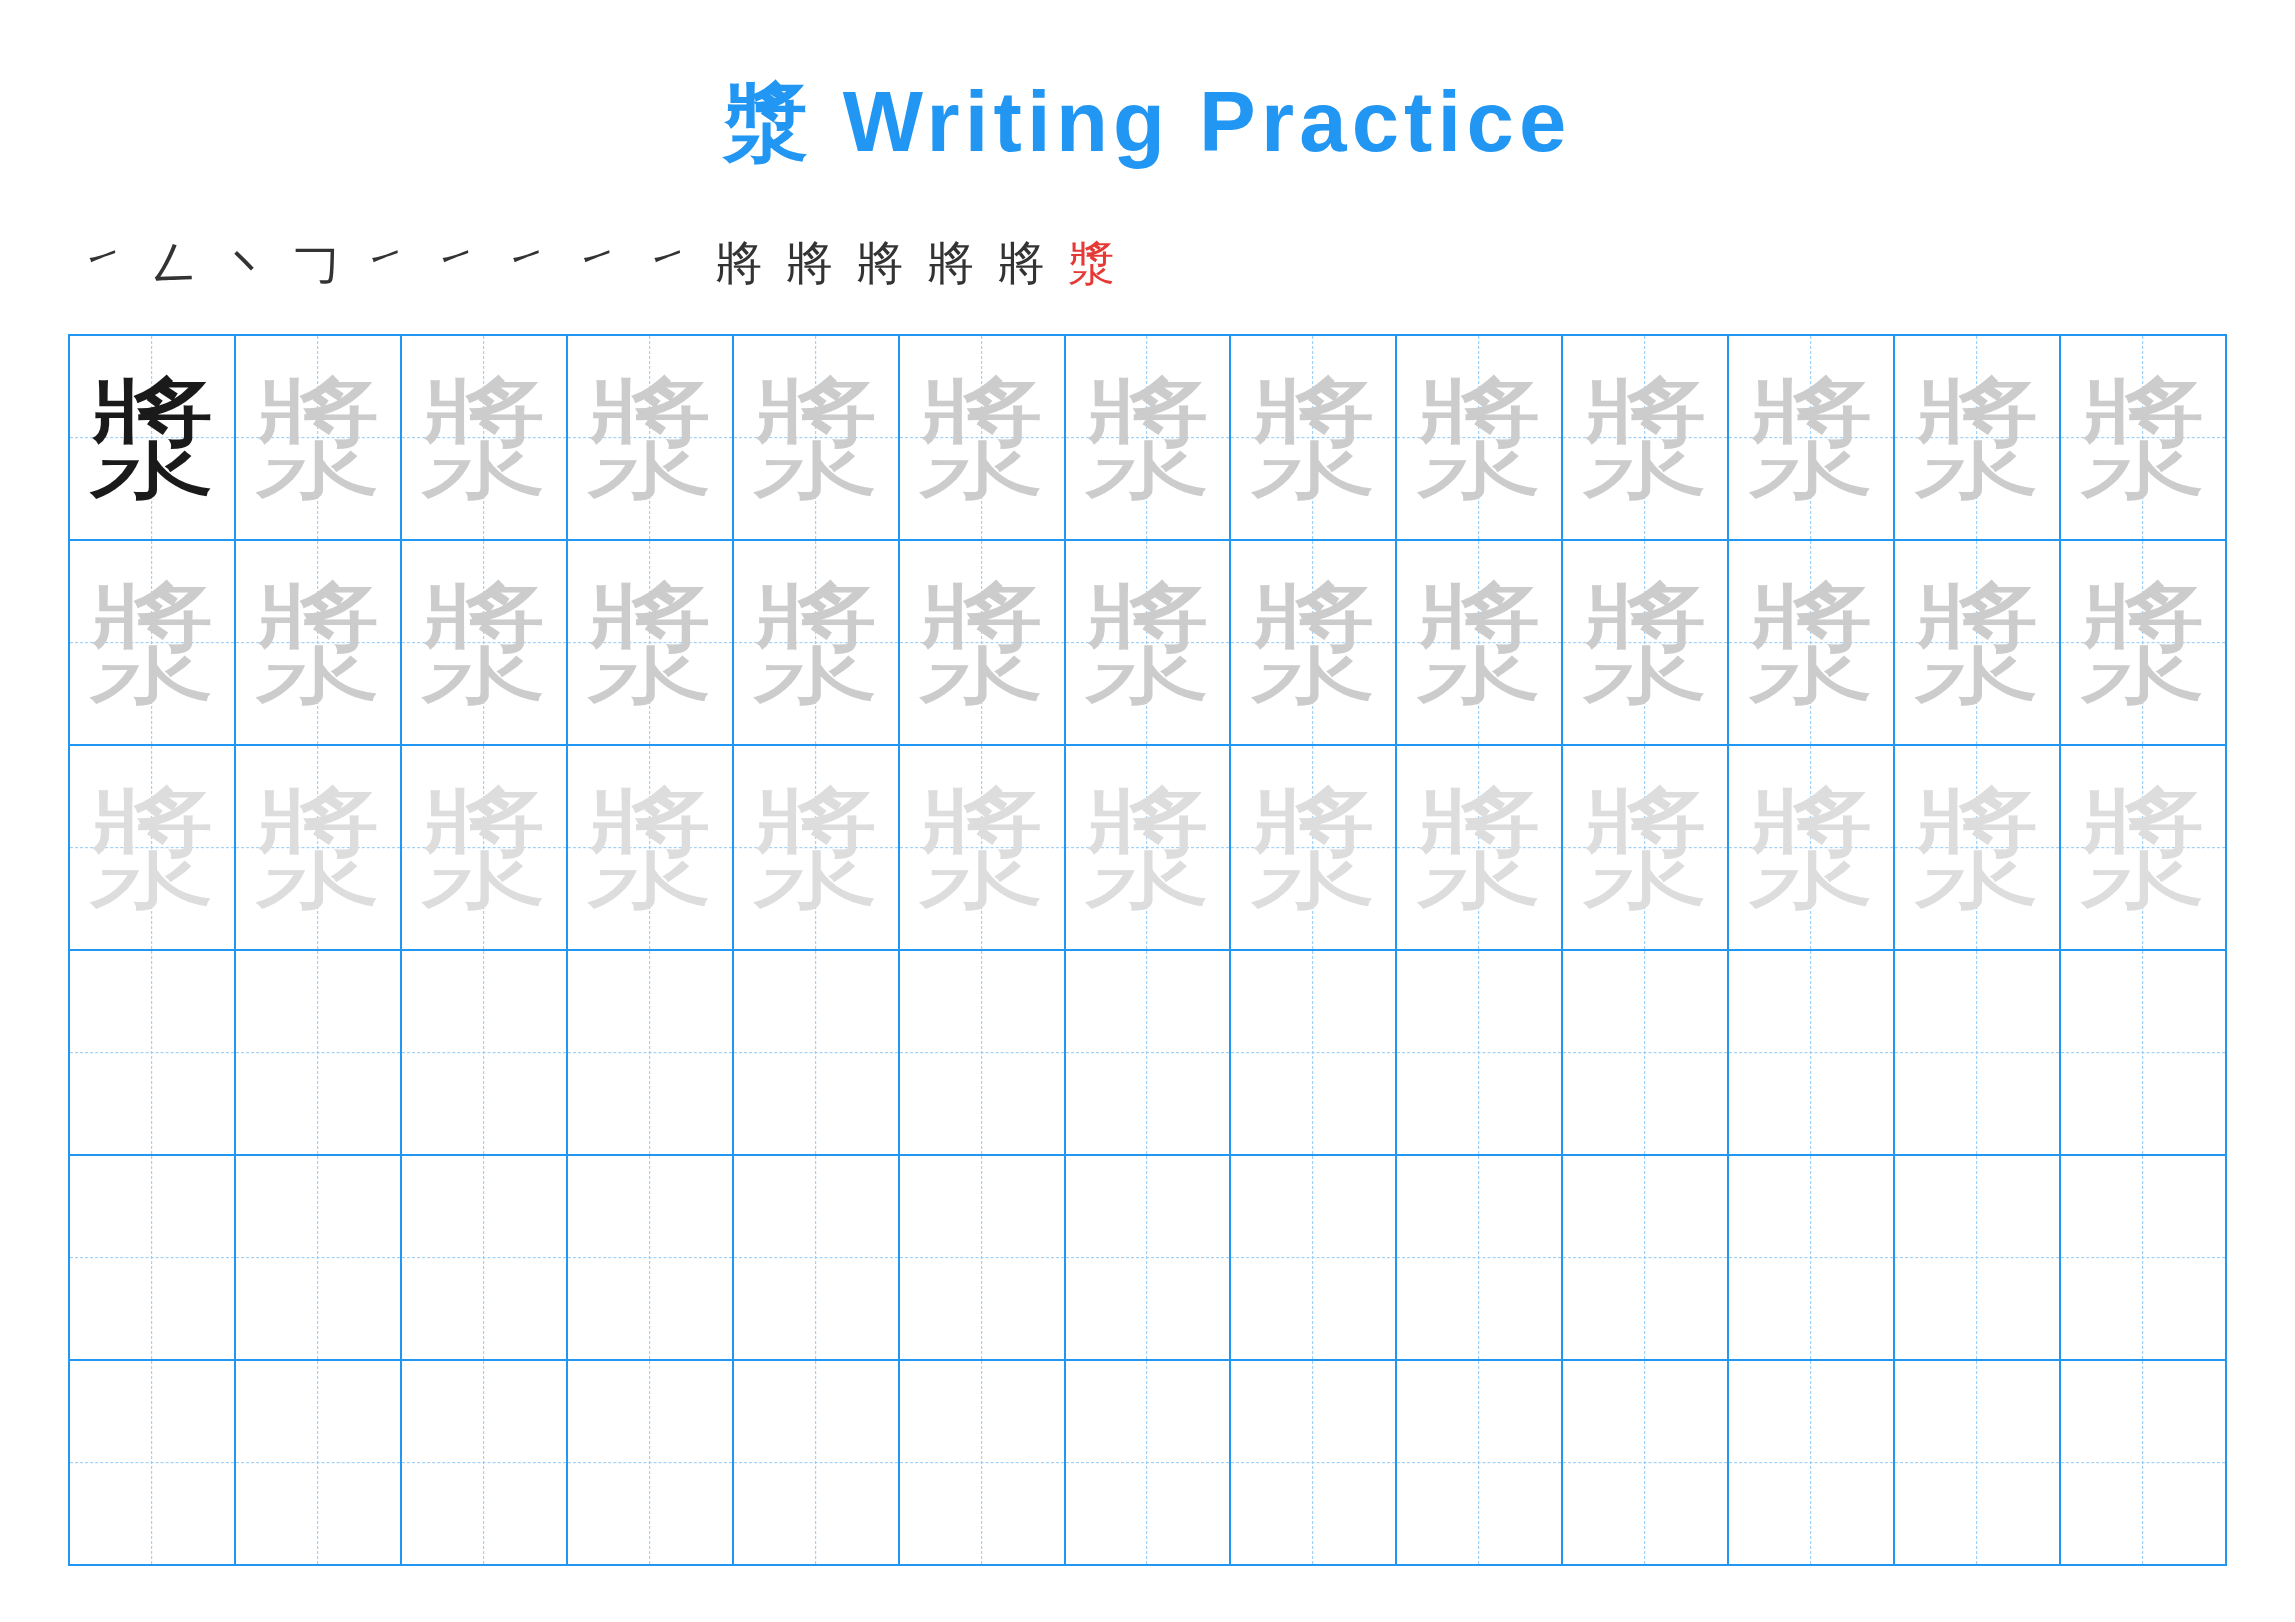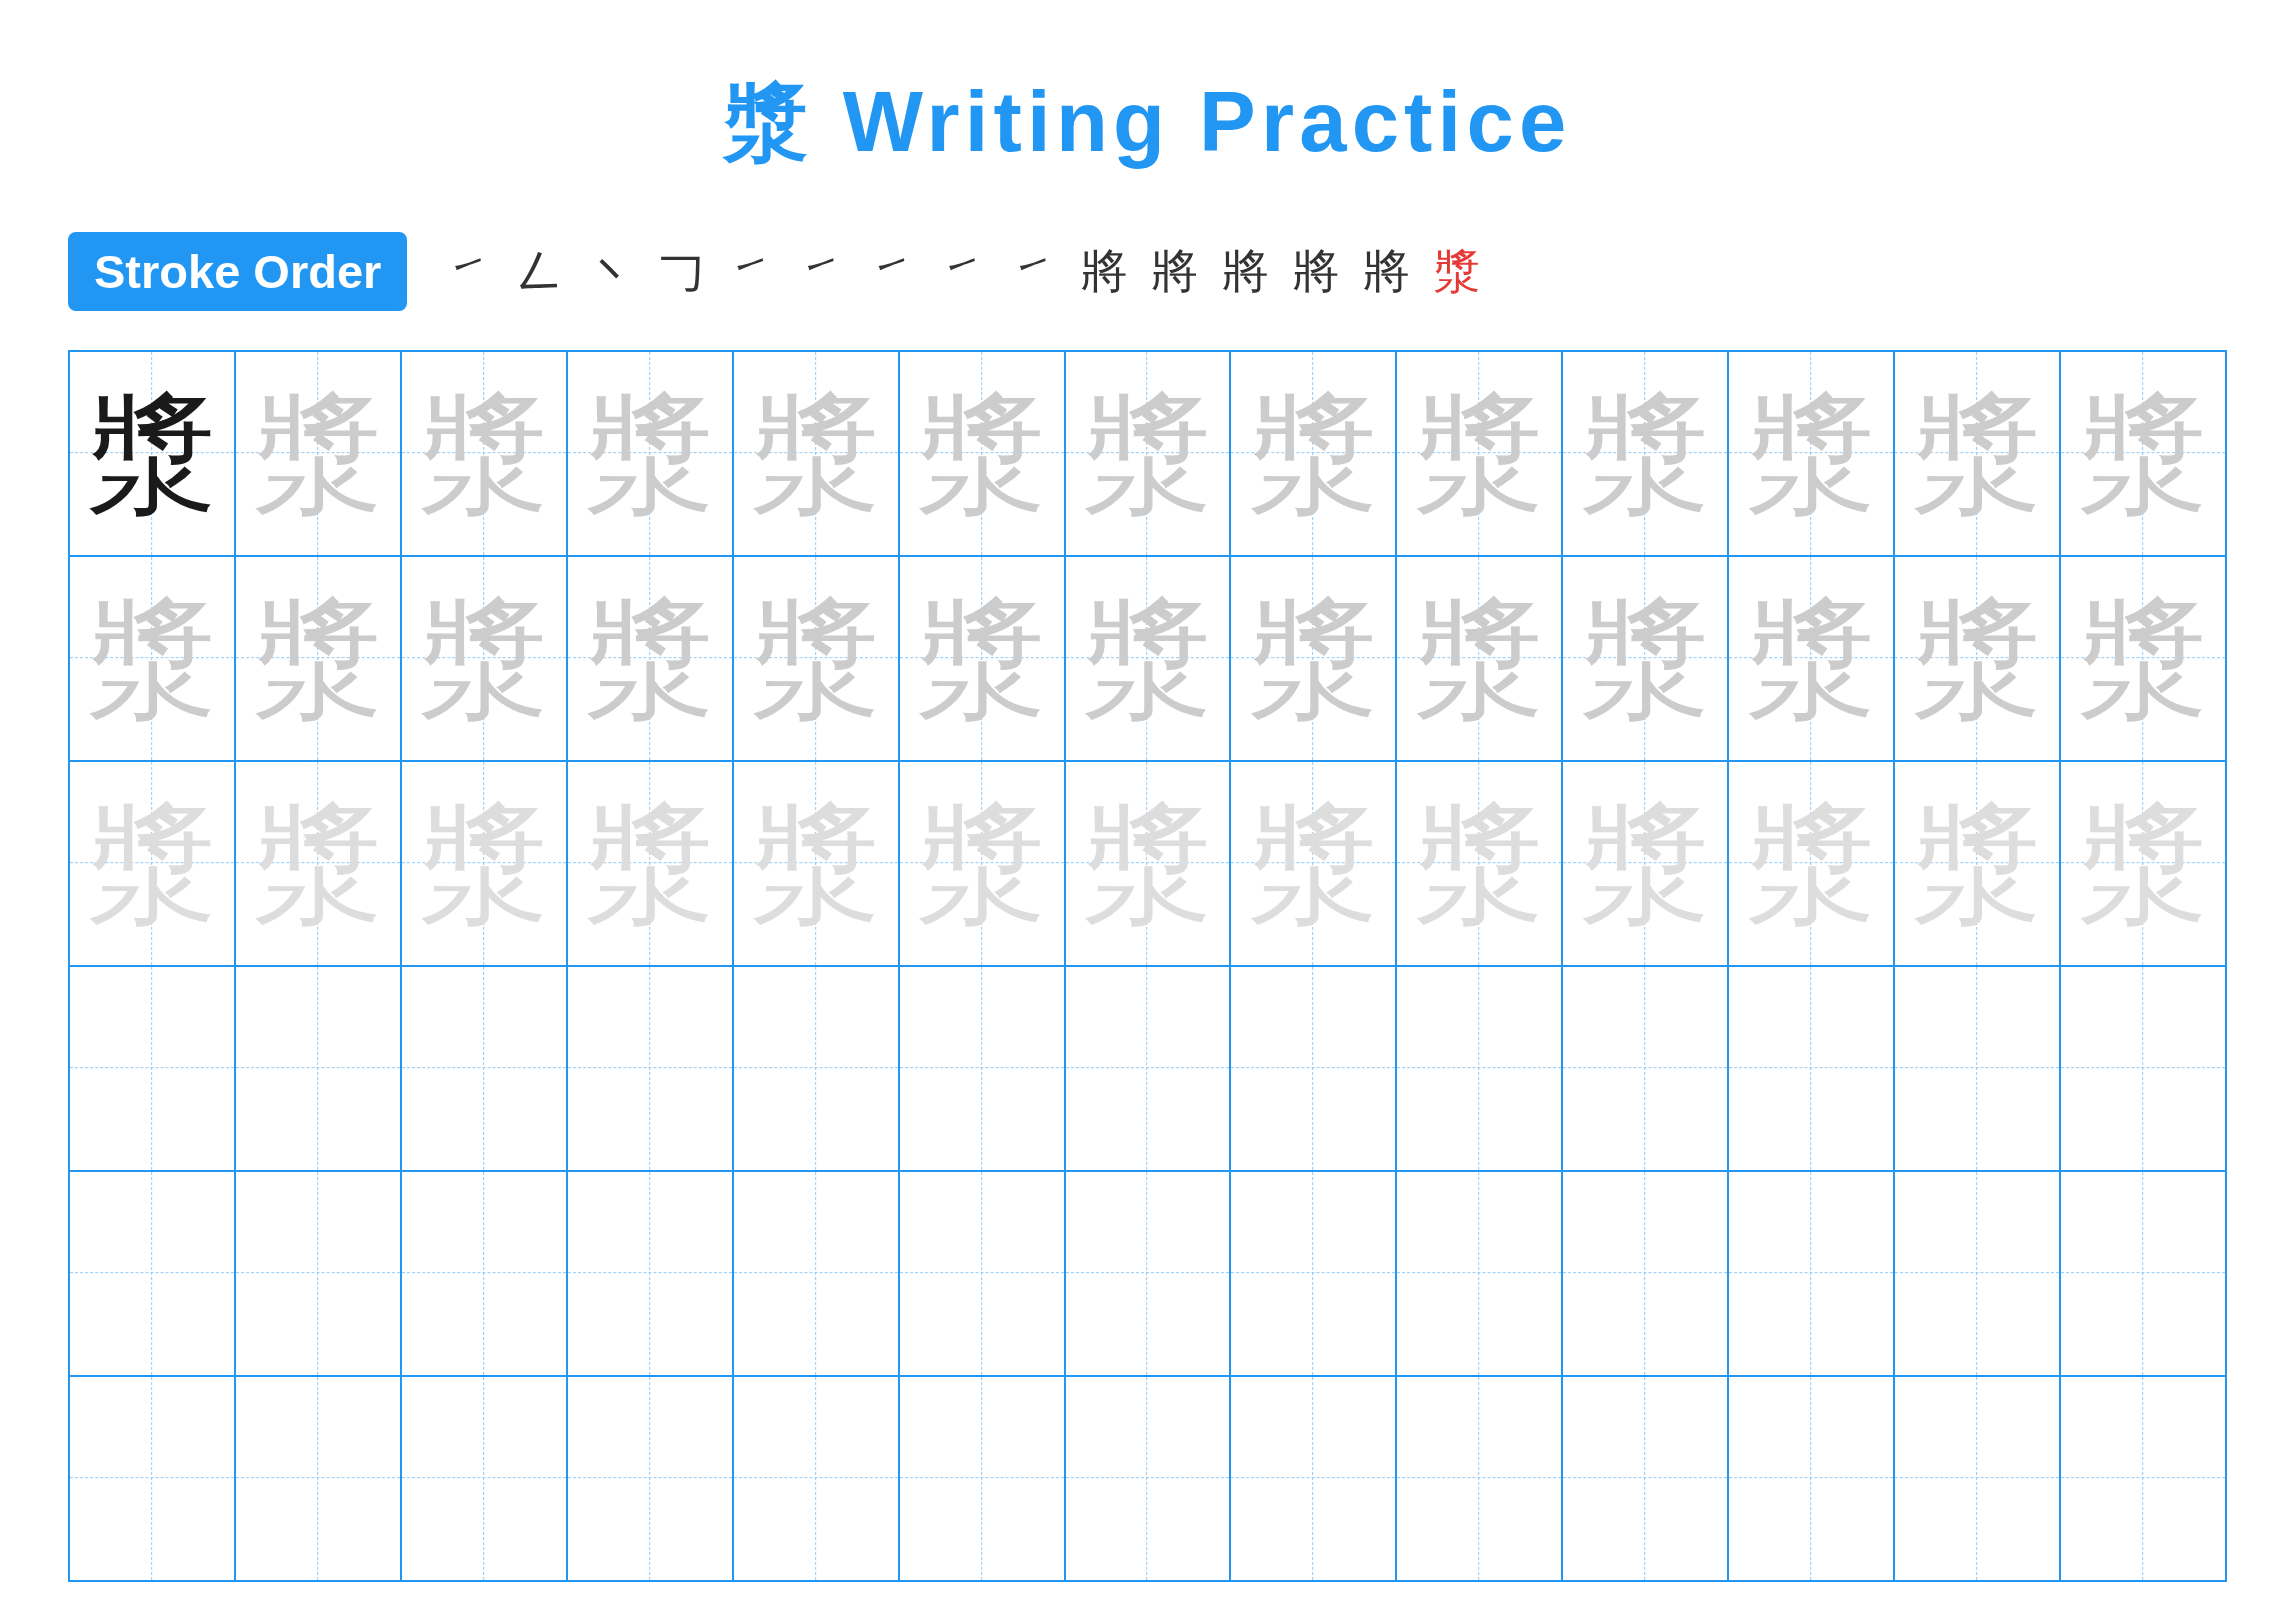--- a/index.html
+++ b/index.html
@@ -193,21 +193,20 @@
     }
   </style>
 </head>
 <body>
 
 <div class="page">
 
   <h1 class="title">漿 Writing Practice</h1>
 
   <div class="stroke-order-row">
-    <div class="stroke-order-badge">Stroke Order</div>
 
     <div id="stroke-steps-container" style="display:flex; align-items:center; flex:1; flex-wrap:nowrap;">
     <span class="stroke-step">㇀</span>
         <span class="stroke-step">𠃋</span>
         <span class="stroke-step">㇔</span>
         <span class="stroke-step">𠃌</span>
         <span class="stroke-step">㇀</span>
         <span class="stroke-step">㇀</span>
         <span class="stroke-step">㇀</span>
         <span class="stroke-step">㇀</span>

